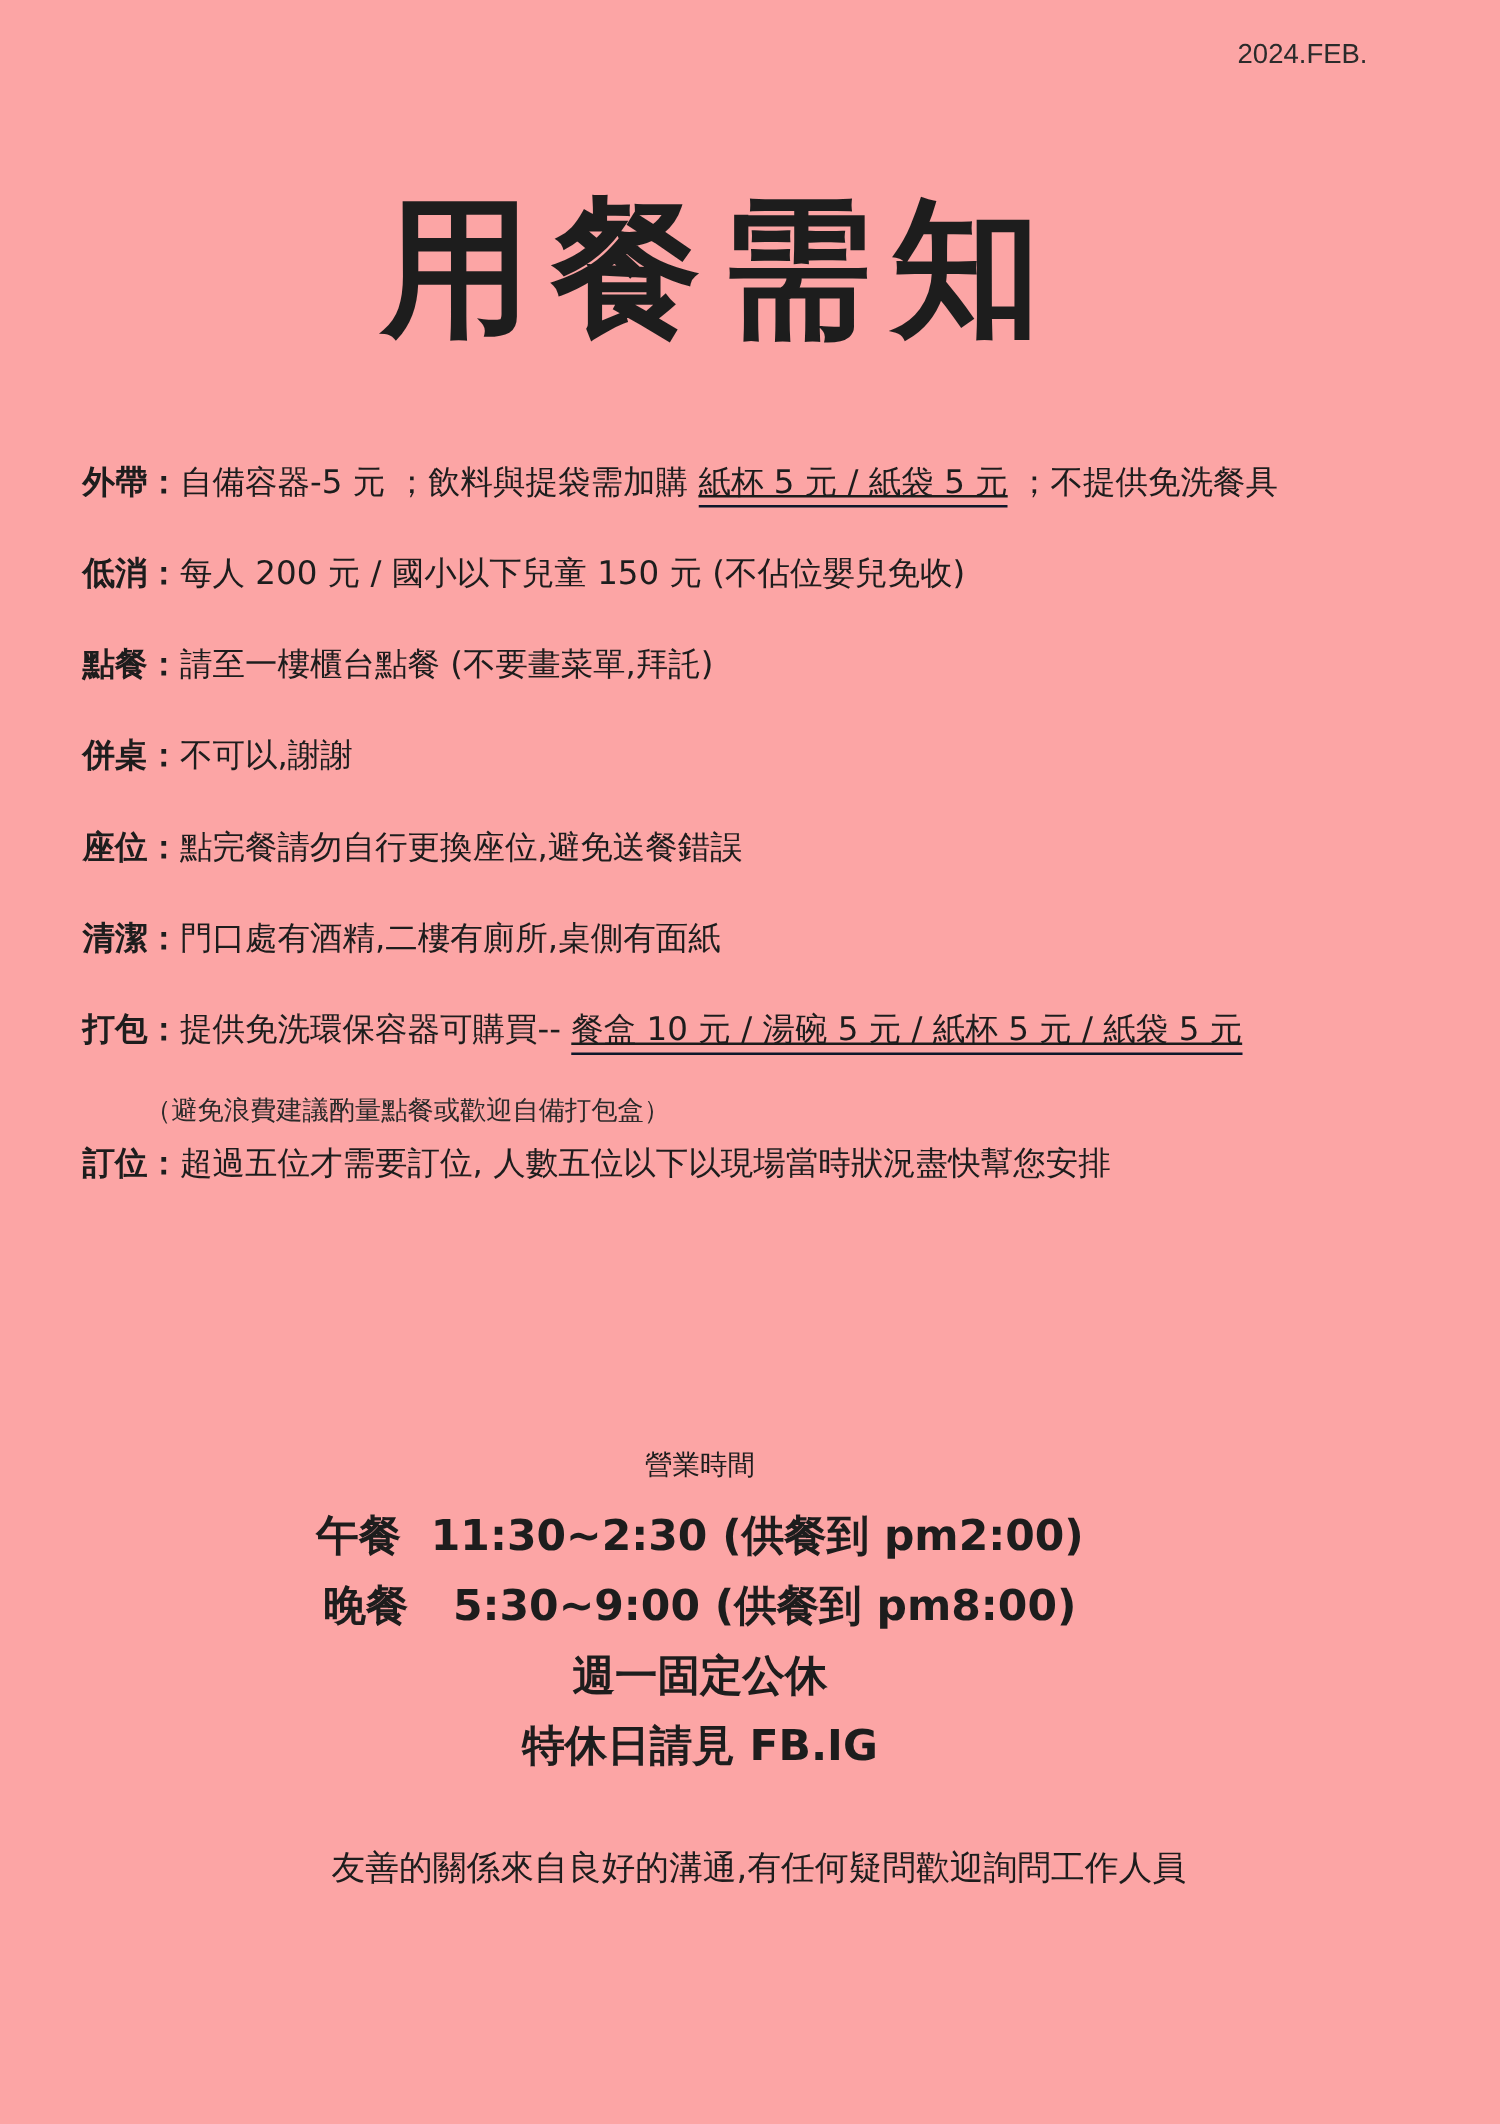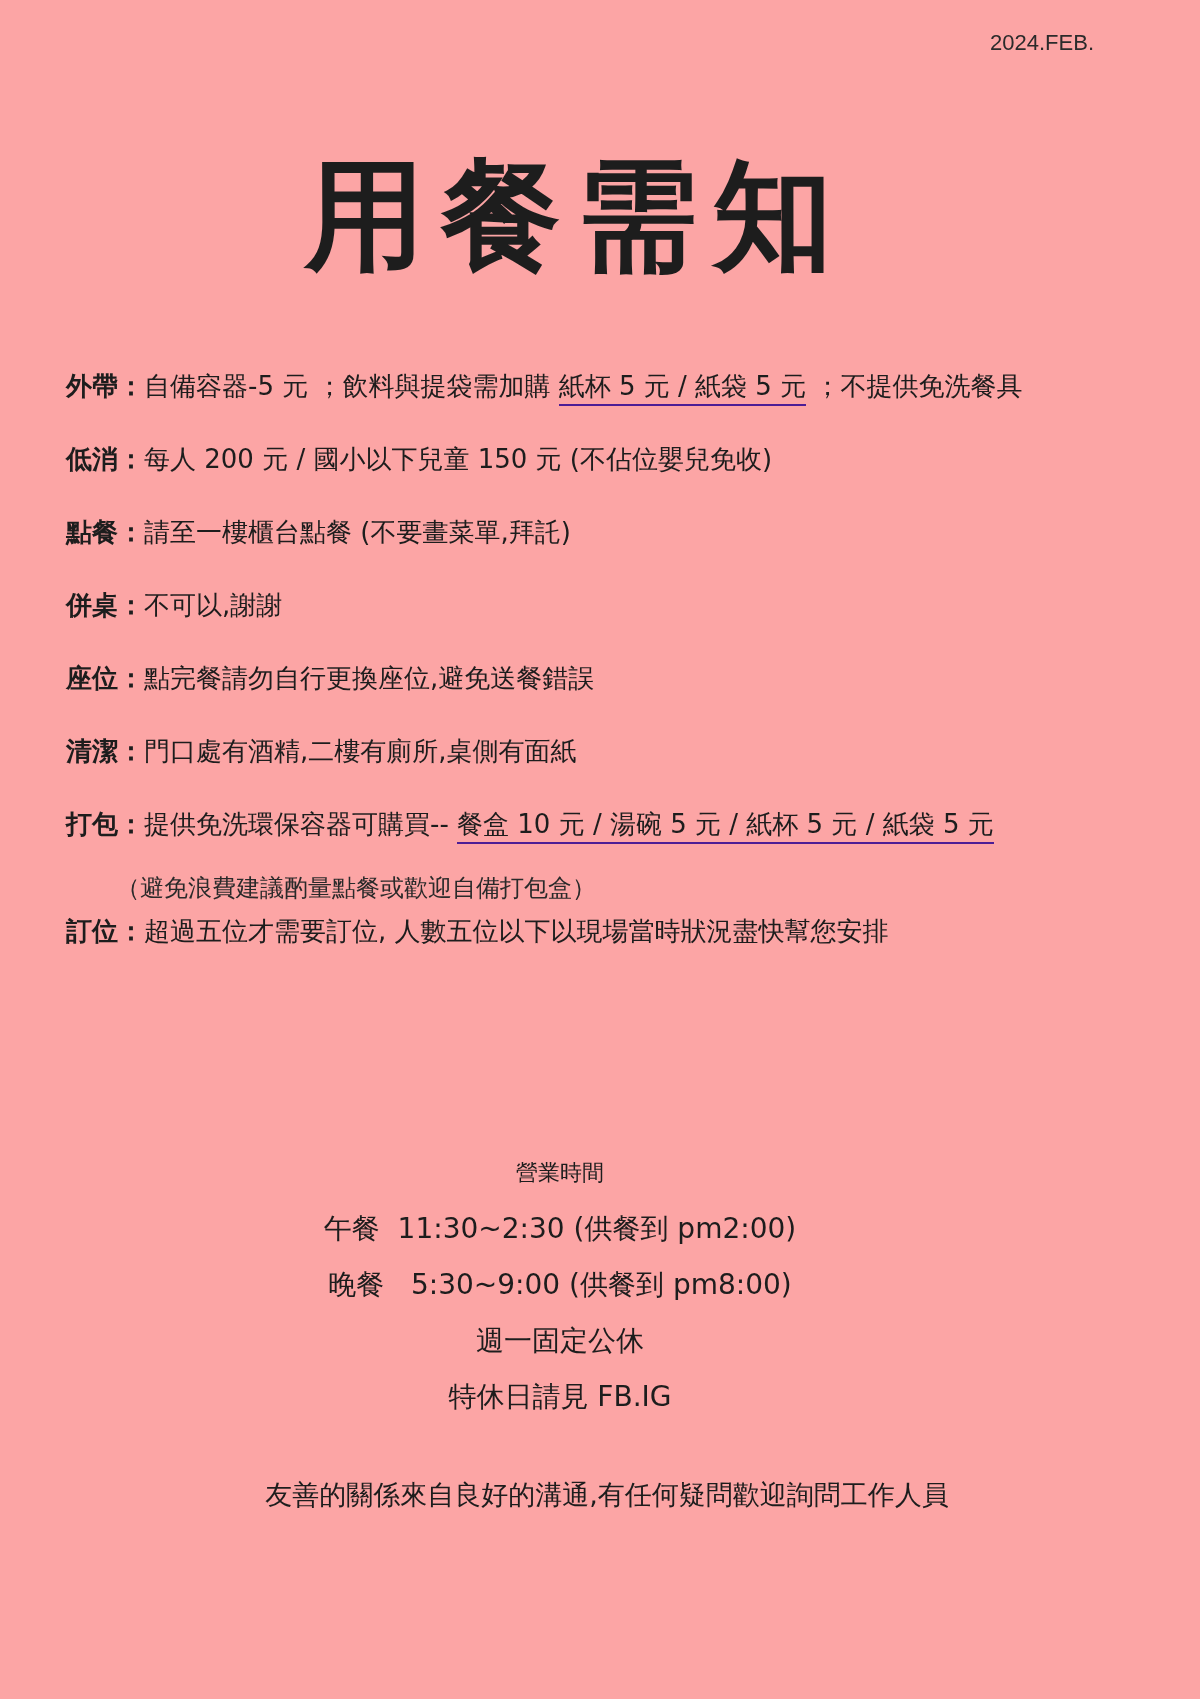--- a/index.html
+++ b/index.html
@@ -21,34 +21,34 @@
     margin:0; text-align:center;
     font-size:120px; font-weight:700; letter-spacing:16px;
     line-height:1.3;
   }
   .rules {
     position:absolute; top:370px; left:66px; width:1078px;
     font-size:26px; line-height:32px;
   }
   .rule { margin:0 0 41px 0; white-space:pre; }
   .rule .label { font-weight:700; }
-  .u { border-bottom:2px solid #4c1d95; padding-bottom:3px; }
+  .u { border-bottom:2px solid #0f172a; padding-bottom:3px;text-decoration:underline; }
   .rule-packing { margin-bottom:33px; }
   .rule-note {
     margin:0 0 12px 50px; white-space:pre;
-    font-size:24px; line-height:30px; color:#2a2a2a;
+    font-size:21px; line-height:30px; color:#2a2a2a;
   }
   .rule-last { margin-bottom:0; }
   .hours {
     position:absolute; top:1156px; left:0; width:1120px;
     text-align:center;
   }
   .hours p { margin:0 0 22px 0; line-height:34px; white-space:pre; }
   .hours-heading { font-size:22px; font-weight:400; }
-  .hours-line { font-size:28px; font-weight:400; }
+  .hours-line { font-size:34px; font-weight:700; }
   .footer {
     position:absolute; top:1478px; left:0; width:1214px;
     margin:0; text-align:center;
     font-size:27px; line-height:34px; white-space:pre;
   }
 </style>
 </head>
 <body>
 
 <div class="page">

